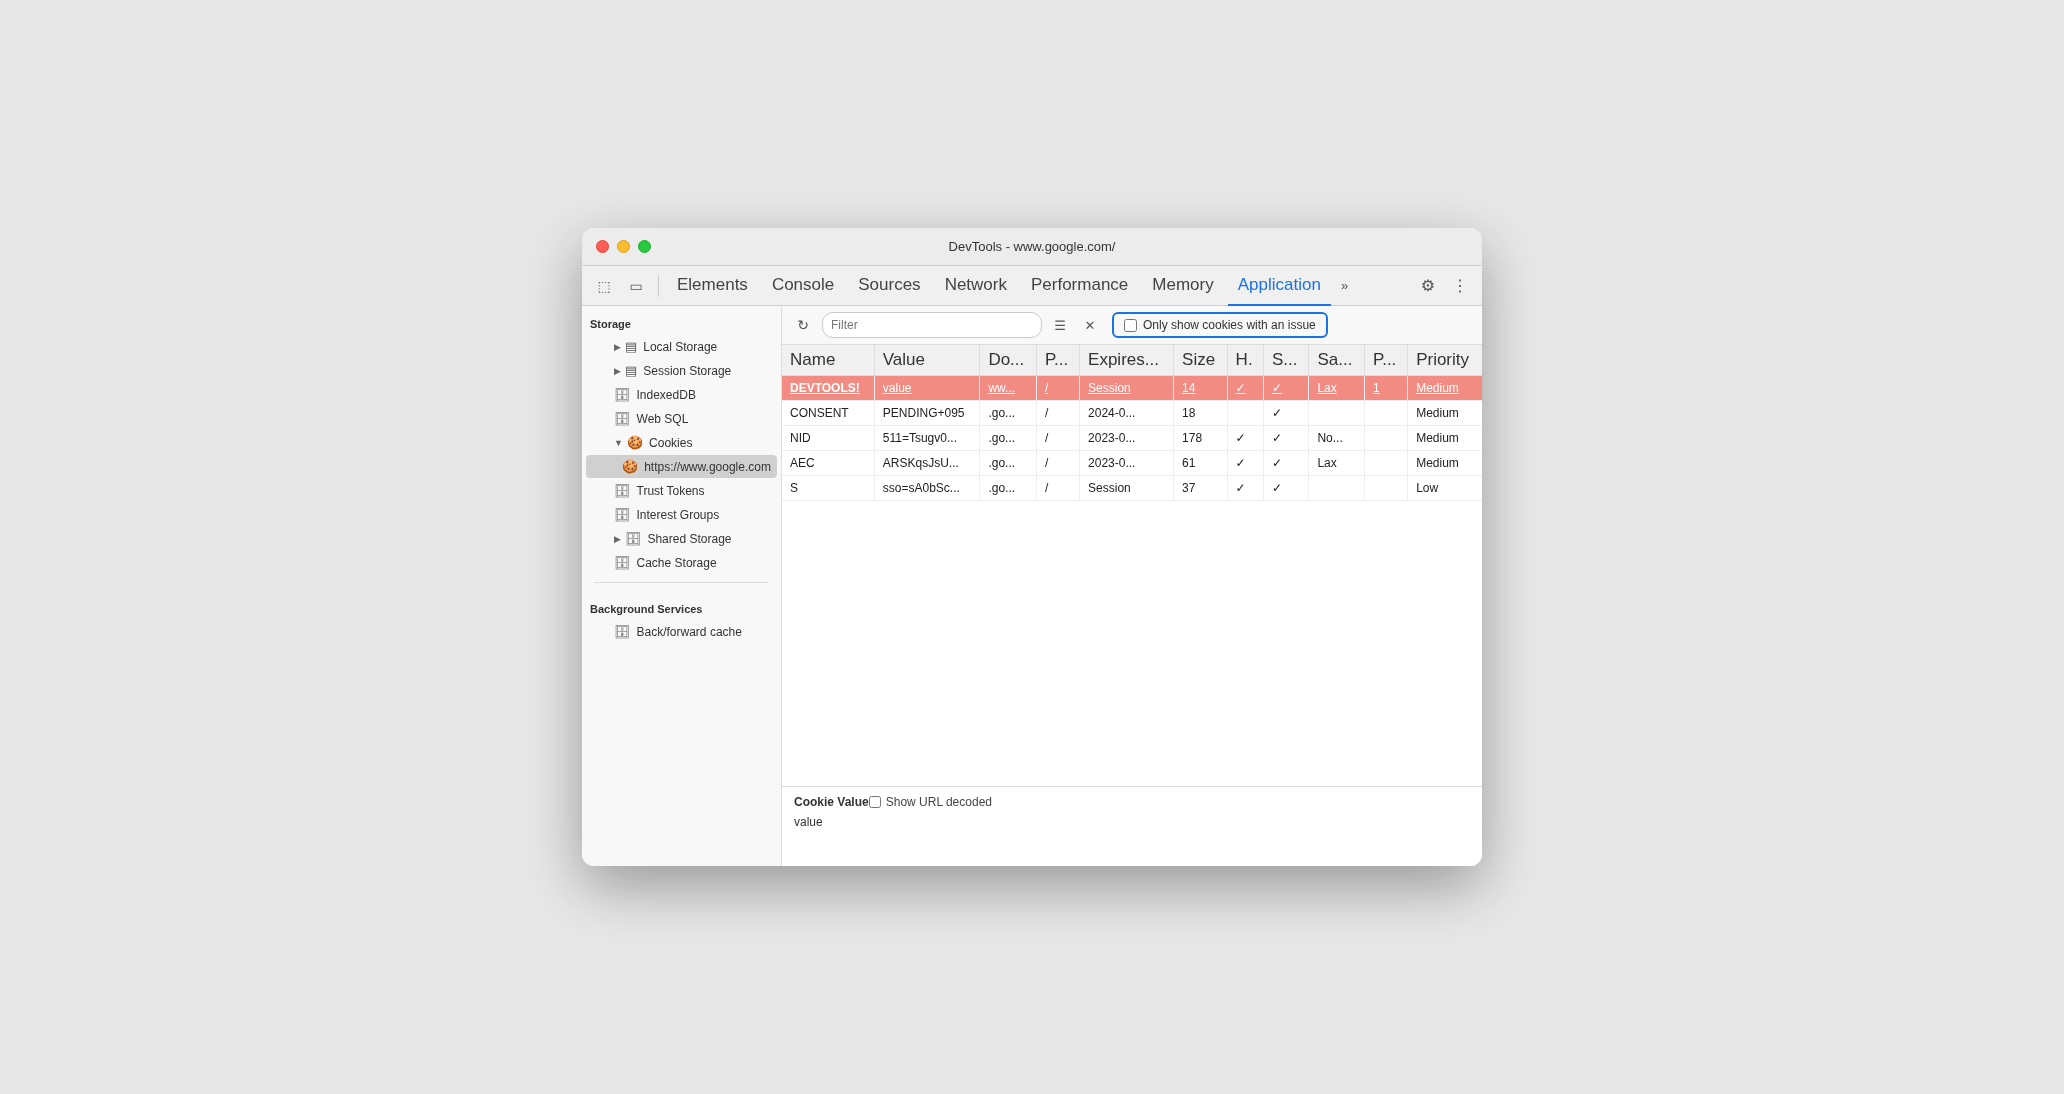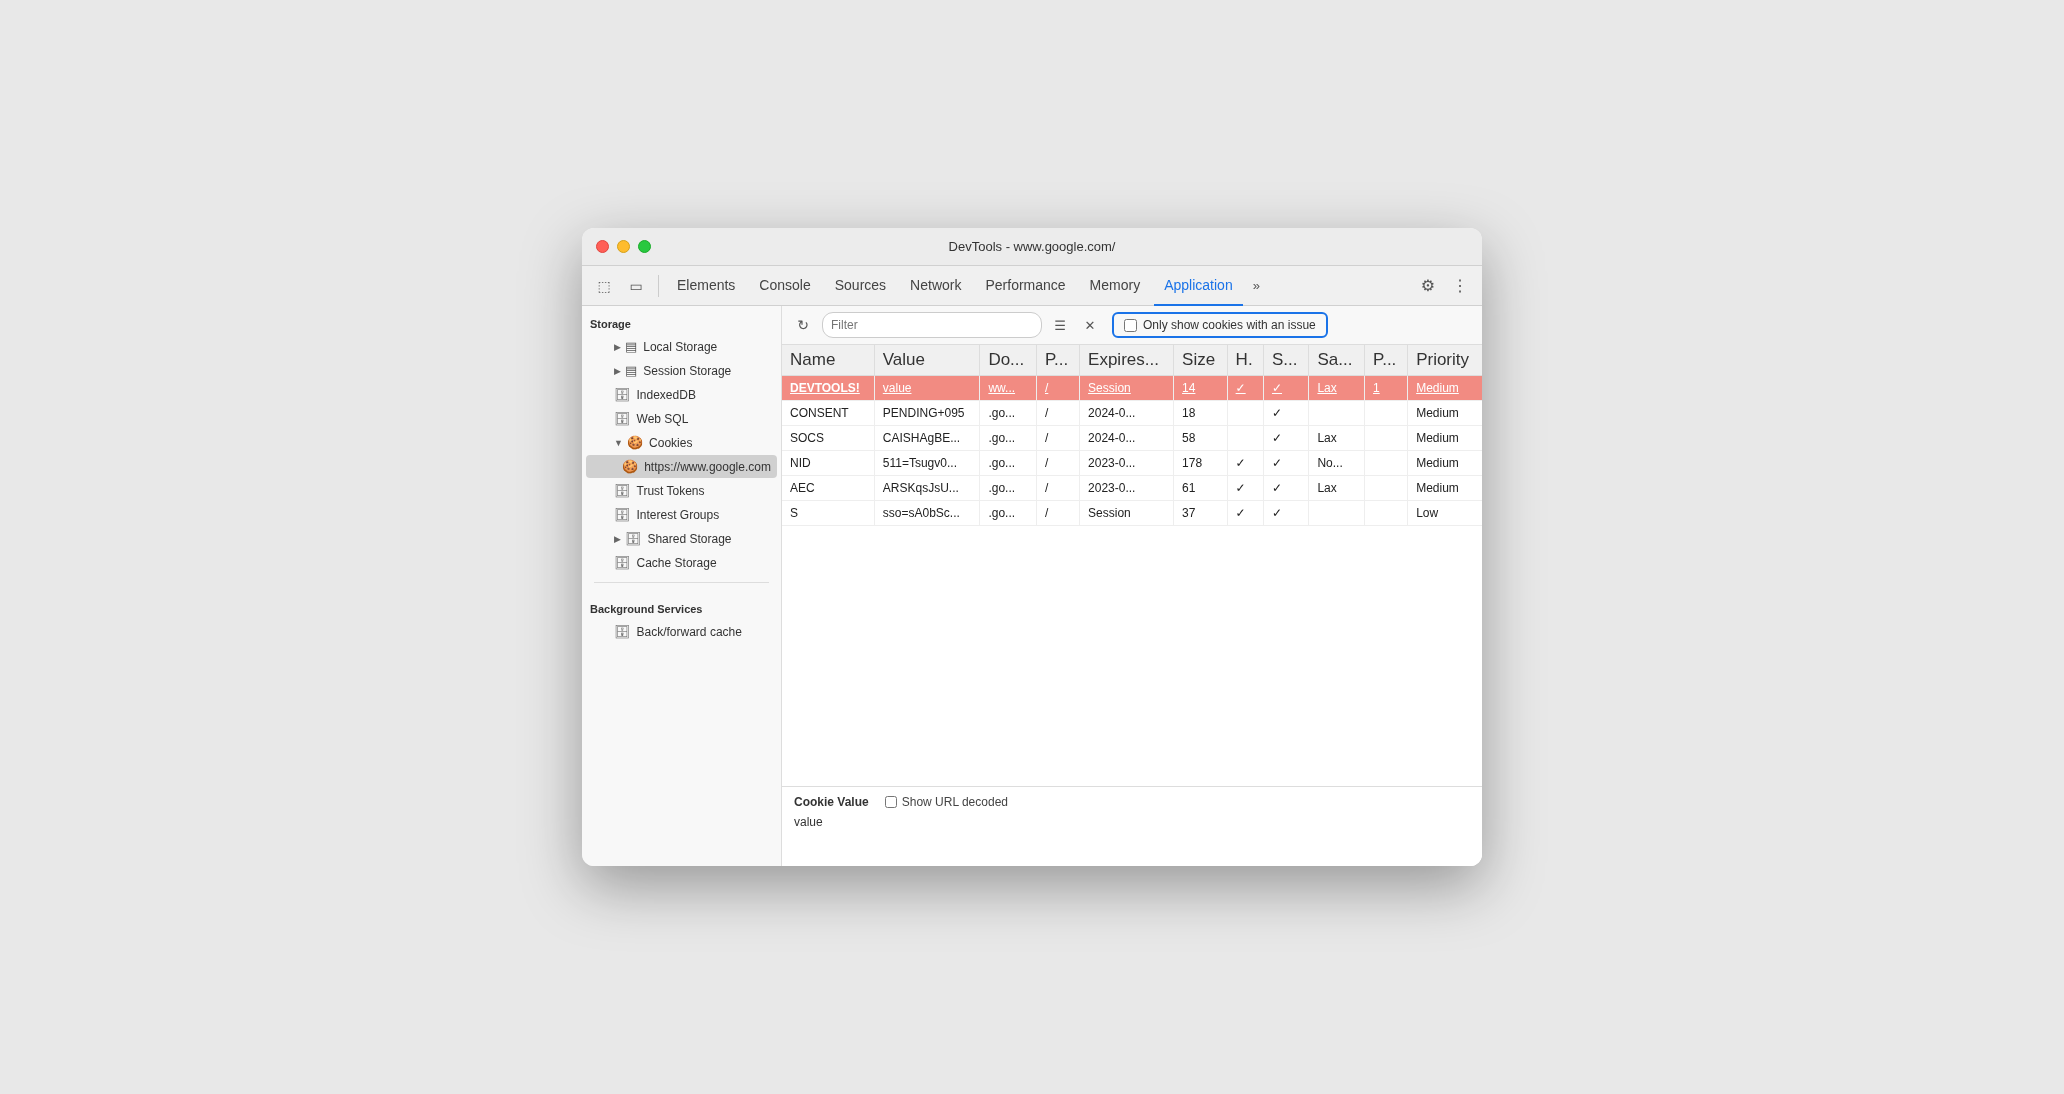--- a/index.html
+++ b/index.html
@@ -75,21 +75,21 @@
       width: 1px;
       height: 22px;
       background: #ccc;
       margin: 0 4px;
     }
     .toolbar-tab {
       padding: 0 10px;
       height: 40px;
       display: flex;
       align-items: center;
-      font-size: 14px;
+      font-size: 17px;
       color: #444;
       cursor: pointer;
       border-bottom: 2px solid transparent;
       white-space: nowrap;
     }
     .toolbar-tab.active {
       color: #1a73e8;
       border-bottom: 2px solid #1a73e8;
       text-align: center;
     }
@@ -282,21 +282,21 @@
     
     .bottom-panel {
       border-top: 1px solid #ddd;
       padding: 8px 12px;
       background: #fff;
       min-height: 80px;
     }
     .cookie-value-row {
       display: flex;
       align-items: center;
-      gap: 16px;
+      gap: 0;
       margin-bottom: 4px;
     }
     .cookie-value-label {
       font-size: 12px;
       font-weight: 600;
       color: #333;
     }
     .show-url-decoded {
       display: flex;
       align-items: center;
@@ -466,33 +466,20 @@
                 <td>/</td>
                 <td>2024-0...</td>
                 <td>18</td>
                 <td></td>
                 <td>✓</td>
                 <td></td>
                 <td></td>
                 <td>Medium</td>
               </tr>
               <tr>
-                <td class="name-cell">SOCS</td>
-                <td>CAISHAgBE...</td>
-                <td>.go...</td>
-                <td>/</td>
-                <td>2024-0...</td>
-                <td>58</td>
-                <td></td>
-                <td>✓</td>
-                <td>Lax</td>
-                <td></td>
-                <td>Medium</td>
-              </tr>
-              <tr>
                 <td class="name-cell">NID</td>
                 <td>511=Tsugv0...</td>
                 <td>.go...</td>
                 <td>/</td>
                 <td>2023-0...</td>
                 <td>178</td>
                 <td>✓</td>
                 <td>✓</td>
                 <td>No...</td>
                 <td></td>

